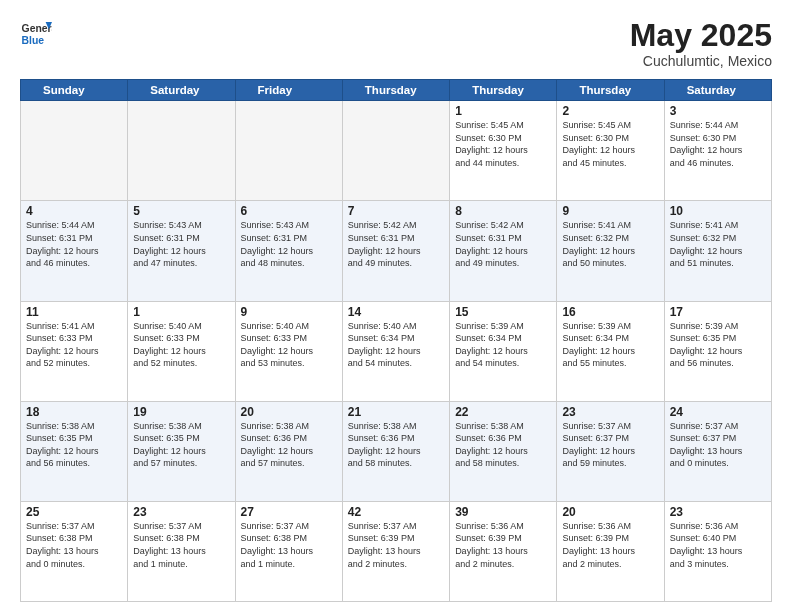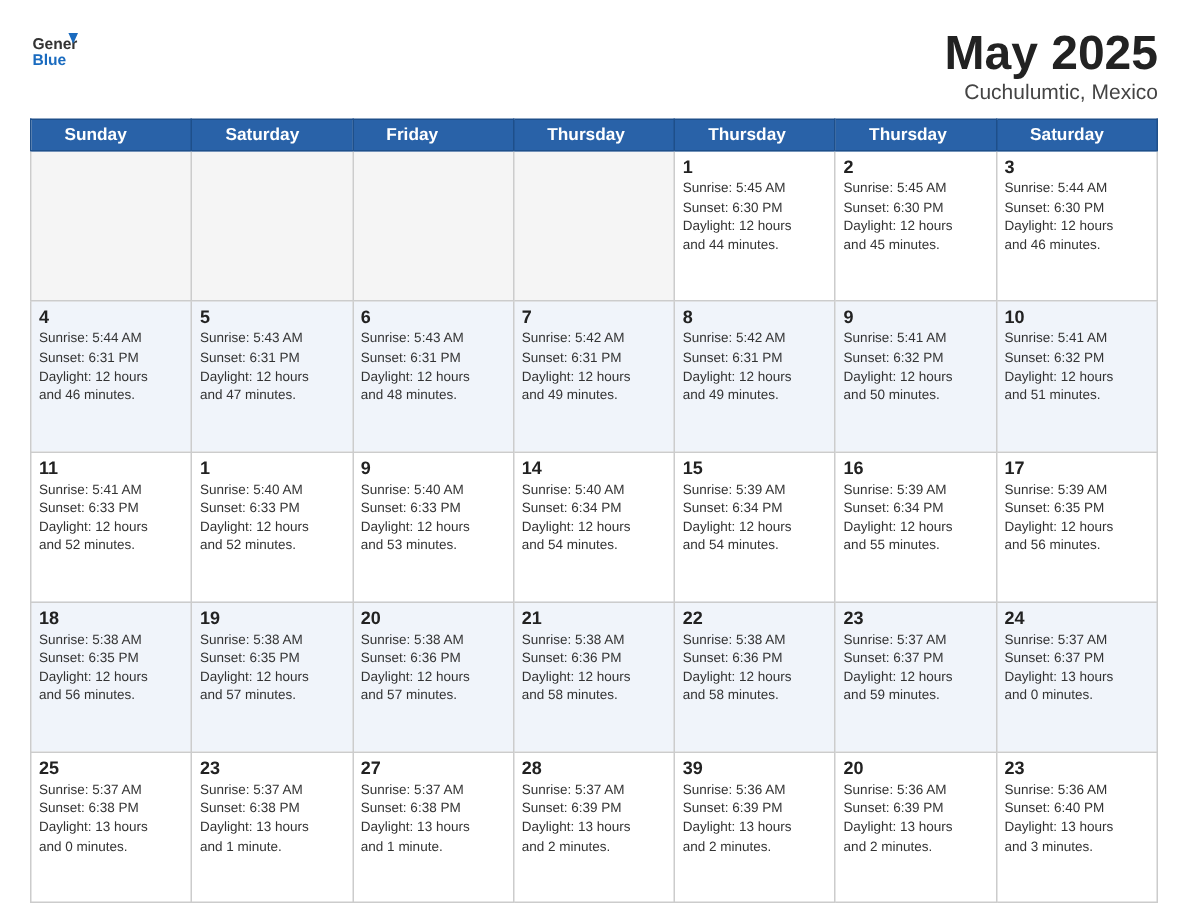--- a/index.html
+++ b/index.html
@@ -325,21 +325,21 @@
 and 1 minute.</div>
           </td>
           <td>
             <span class="day-num">27</span>
             <div class="day-info" style="white-space: pre-line;">Sunrise: 5:37 AM
 Sunset: 6:38 PM
 Daylight: 13 hours
 and 1 minute.</div>
           </td>
           <td>
-            <span class="day-num">28</span>
+            <span class="day-num">42</span>
             <div class="day-info" style="white-space: pre-line;">Sunrise: 5:37 AM
 Sunset: 6:39 PM
 Daylight: 13 hours
 and 2 minutes.</div>
           </td>
           <td>
             <span class="day-num">39</span>
             <div class="day-info" style="white-space: pre-line;">Sunrise: 5:36 AM
 Sunset: 6:39 PM
 Daylight: 13 hours

